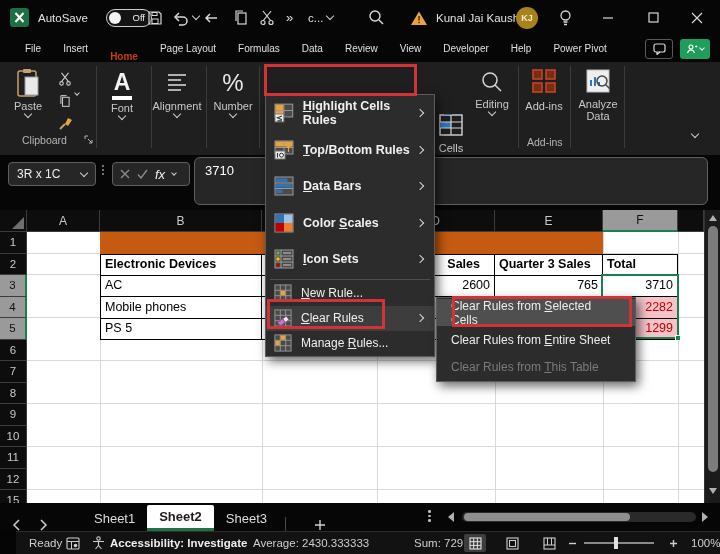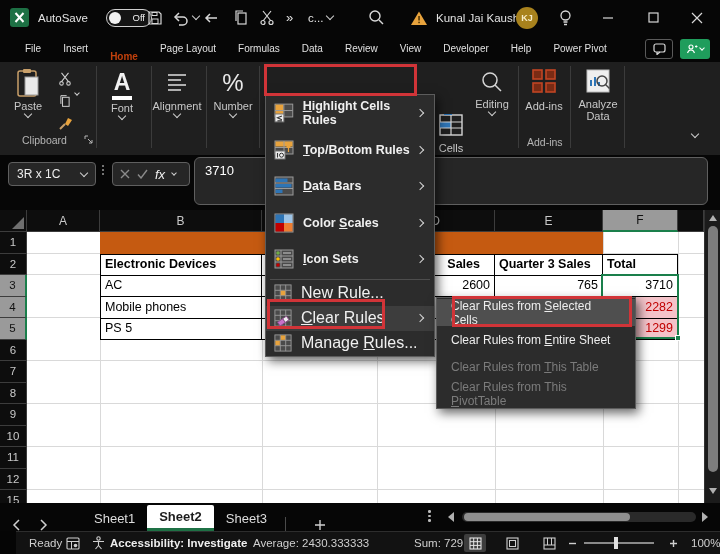--- a/index.html
+++ b/index.html
@@ -55,21 +55,21 @@
   .tc.cfbad{background:#F4C3C9;color:#C00000;}
   .selrange{position:absolute;left:574px;top:41.5px;width:78px;height:65.5px;border:2px solid #1A7F4B;pointer-events:auto;}
   .handle{position:absolute;right:-4px;bottom:-4px;width:6px;height:6px;background:#1A7F4B;border:1px solid #fff;}
   .vscroll{position:absolute;left:704px;top:210px;width:16px;height:293px;background:#1b1b1b;border-left:1px solid #333;}
   .vthumb{position:absolute;left:3px;top:16px;width:10px;height:246px;background:#7d7d7d;border-radius:5px;}
   .varrow{position:absolute;left:4px;width:0;height:0;border-left:4px solid transparent;border-right:4px solid transparent;}
   
   .menu{position:absolute;left:265px;top:94px;width:170px;background:#2c2c2c;border:1px solid #5c5c5c;box-shadow:3px 4px 10px rgba(0,0,0,.6);z-index:30;}
   .mi{display:flex;align-items:center;gap:9px;padding:0 8px;color:#f0f0f0;position:relative;}
   .mi.big{height:36.5px;font-size:12.5px;font-weight:bold;}
-  .mi.small{height:25px;font-size:16px;}
+  .mi.small{height:25px;font-size:12px;}
   .mi .arr{position:absolute;right:11px;width:6px;height:6px;border-top:1.6px solid #d6d6d6;border-right:1.6px solid #d6d6d6;transform:rotate(45deg);}
   .msep{height:1px;background:#4d4d4d;margin:1px 4px;}
   .u{text-decoration:underline;}
   .submenu{position:absolute;left:436px;top:297px;width:200px;background:#2c2c2c;border:1px solid #5c5c5c;box-shadow:3px 4px 10px rgba(0,0,0,.6);z-index:31;padding:1px 0;}
   .smi{height:27px;display:flex;align-items:center;padding:0 14px;font-size:12px;color:#ededed;}
   .smi.hover{background:#4f4f4f;}
   .smi.disabled{color:#7b7b7b;}
   .redbox{position:absolute;border:3px solid #D13438;z-index:40;pointer-events:none;}
   
   .tabbar{position:absolute;left:0;top:503px;width:720px;height:28px;background:#060606;display:flex;align-items:flex-end;}
@@ -525,23 +525,20 @@
   <div class="submenu">
     <div class="smi hover">
       <span><span>Clear Rules from </span><span class="u">S</span><span>elected Cells</span></span>
     </div>
     <div class="smi">
       <span><span>Clear Rules from </span><span class="u">E</span><span>ntire Sheet</span></span>
     </div>
     <div class="smi disabled">
       <span><span>Clear Rules from </span><span class="u">T</span><span>his Table</span></span>
     </div>
-    <div class="smi disabled">
-      <span><span>Clear Rules from This </span><span class="u">P</span><span>ivotTable</span></span>
-    </div>
   </div>
 
   <div class="redbox" style="left:264px;top:64px;width:153px;height:32px;"></div>
   <div class="redbox" style="left:267px;top:299px;width:118px;height:30px;"></div>
   <div class="redbox" style="left:452px;top:296px;width:180px;height:31px;"></div>
 
   <div class="tabbar">
     <span style="margin-left:12px;">
         <svg width="9" height="12" viewBox="0 0 9 12">
           <path d="M7 1L2 6l5 5" fill="none" stroke="#cfcfcf" stroke-width="1.5"></path>

